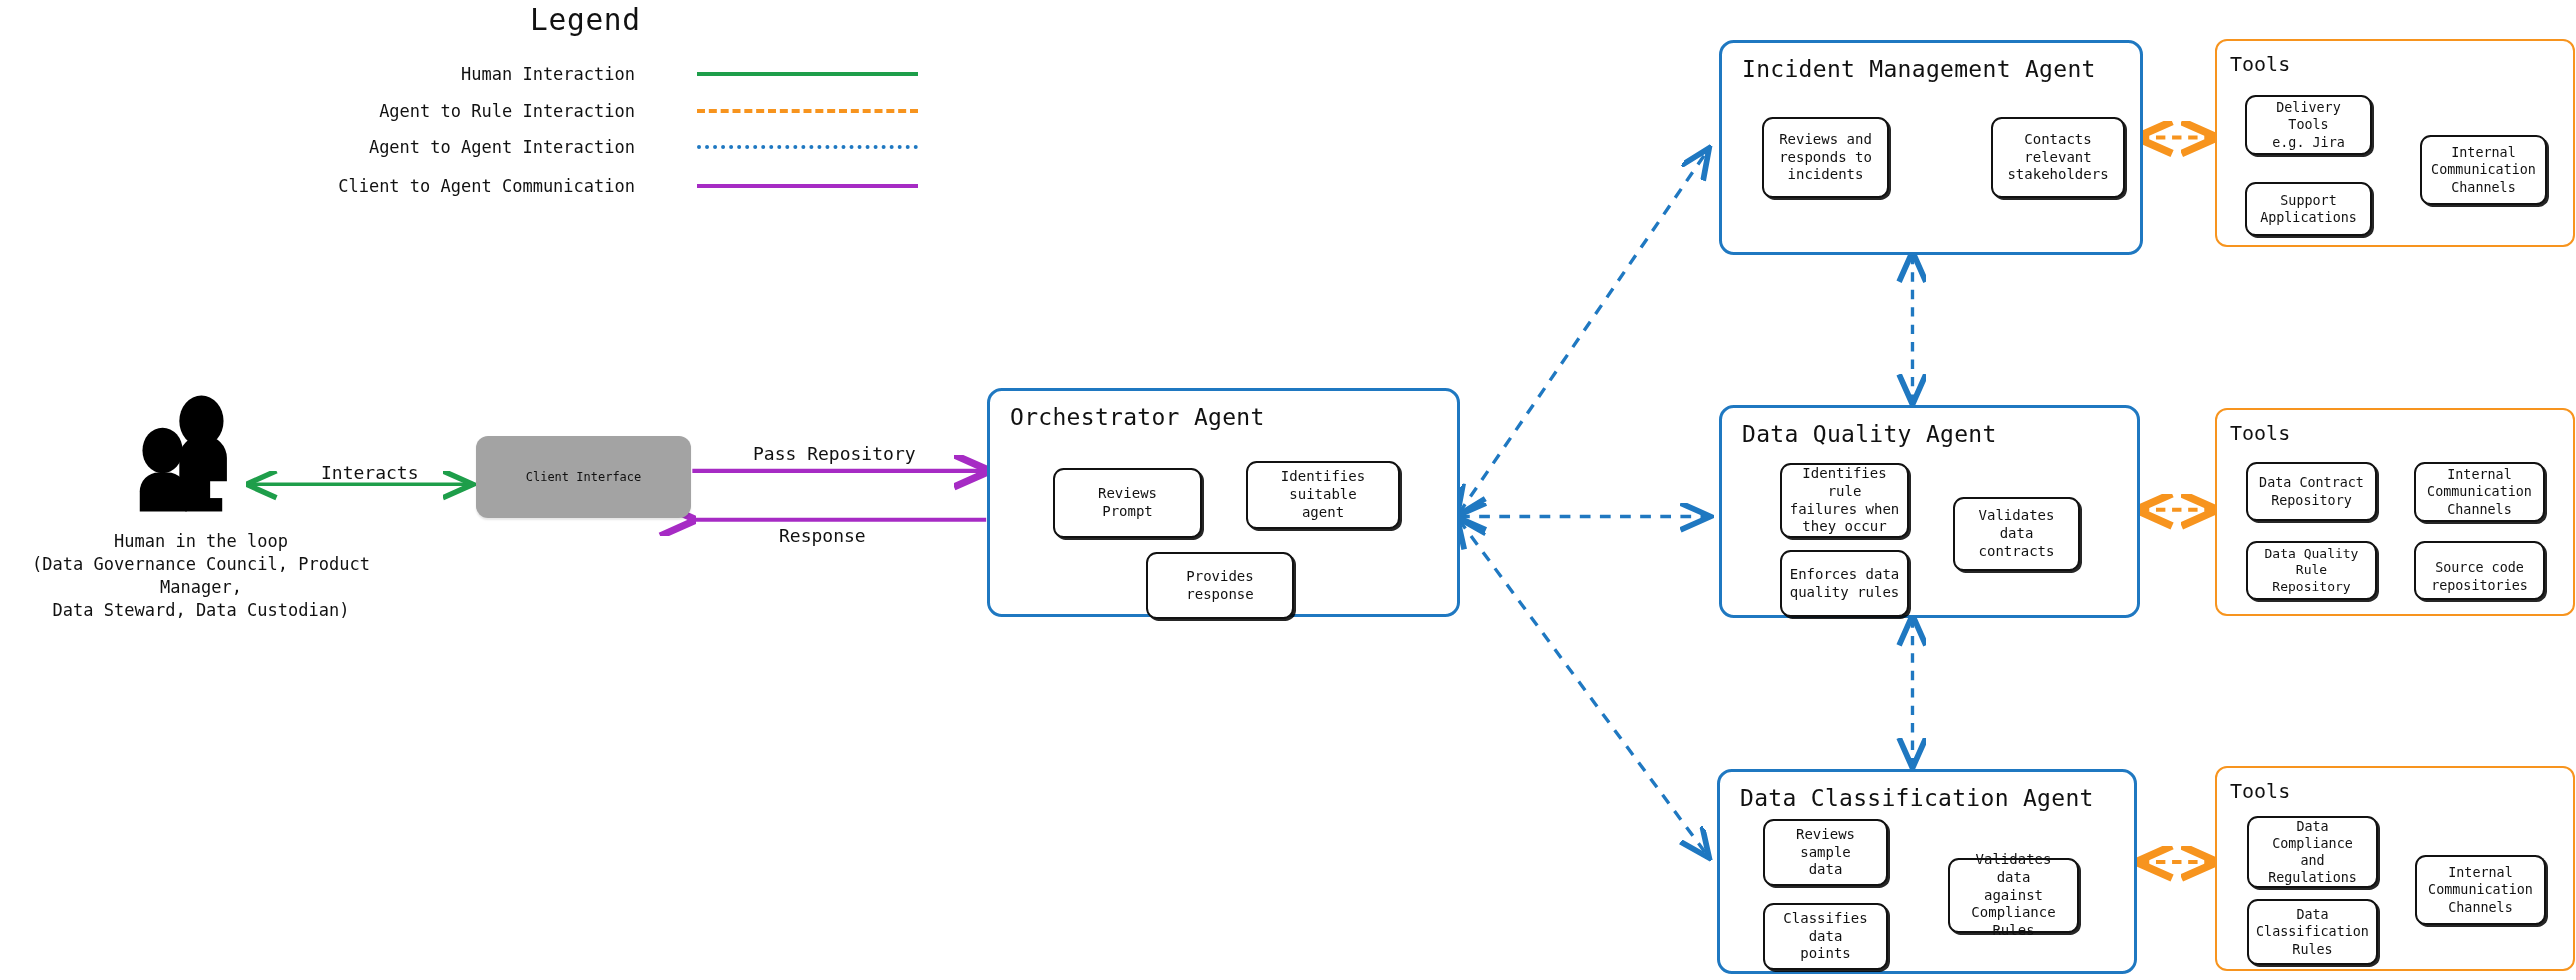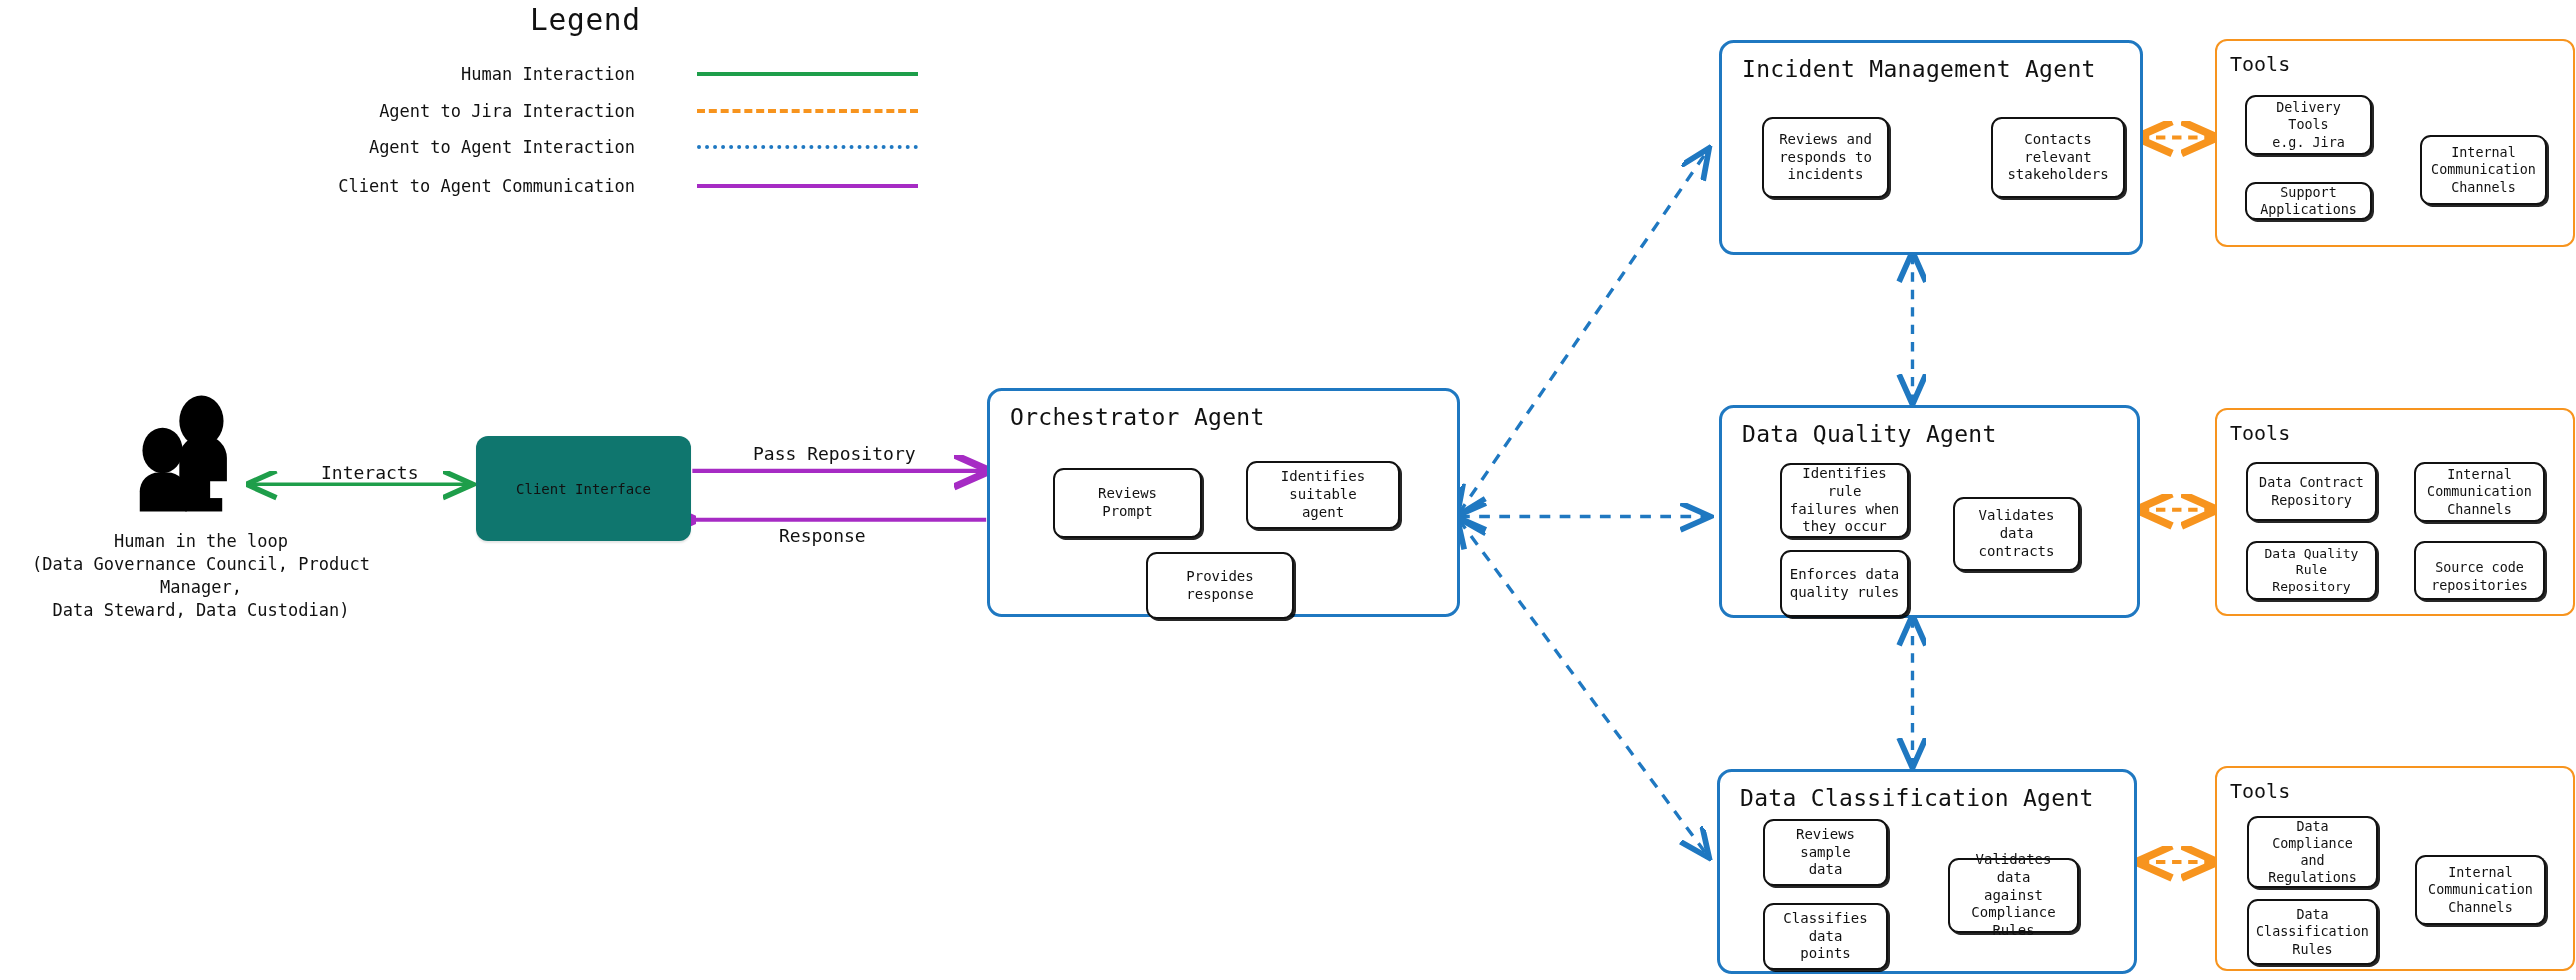--- a/index.html
+++ b/index.html
@@ -36,24 +36,24 @@
   .person-group { position: absolute; left: 121px; top: 394px; width: 124px; height: 121px; }
   .person-group svg { width: 100%; height: 100%; display: block; }
   .human-caption {
     position: absolute; left: 0px; top: 530px; width: 402px;
     text-align: center; font-size: 17px; line-height: 1.35; color: #111;
   }
   .human-caption .ttl { display: block; }
 
   
   .client-box {
-    position: absolute; left: 476px; top: 436px; width: 215px; height: 105px;
-    background: #0f766e; border-radius: 12px;
+    position: absolute; left: 476px; top: 436px; width: 215px; height: 82px;
+    background: #a3a3a3; border-radius: 12px;
     display: flex; align-items: center; justify-content: center;
-    font-size: 14px; color: #111;
+    font-size: 12px; color: #111;
     box-shadow: 0 1.3px 2px rgba(0,0,0,0.10);
   }
 
   
   .edge-label {
     position: absolute; font-size: 18px; color: #111; white-space: nowrap;
   }
 
   
   .agent-box {
@@ -141,21 +141,21 @@
   </svg>
 
   <div class="legend-title">Legend</div>
 
   <div class="legend-row" style="left:429px; top:64px; width:496px;">
     <span class="legend-label" style="right:290px;">Human Interaction</span>
     <span class="legend-swatch sw-solid" style="left:268px; border-top-color:#1E9E4A;"></span>
   </div>
 
   <div class="legend-row" style="left:429px; top:101px; width:496px;">
-    <span class="legend-label" style="right:290px;">Agent to Jira Interaction</span>
+    <span class="legend-label" style="right:290px;">Agent to Rule Interaction</span>
     <span class="legend-swatch sw-dash" style="left:268px; border-top-color:#F7941E;"></span>
   </div>
 
   <div class="legend-row" style="left:429px; top:137px; width:496px;">
     <span class="legend-label" style="right:290px;">Agent to Agent Interaction</span>
     <span class="legend-swatch sw-dot" style="left:268px; border-top-color:#1F78C1;"></span>
   </div>
 
   <div class="legend-row" style="left:429px; top:176px; width:496px;">
     <span class="legend-label" style="right:290px;">Client to Agent Communication</span>
@@ -213,21 +213,21 @@
 stakeholders</span>
     </div>
   </div>
 
   <div class="tools-box" style="left:2215px; top:39px; width:360px; height:208px;">
     <div class="tools-title">Tools</div>
     <div class="card small" style="left:28px; top:54px; width:127px; height:60px;">
       <span style="white-space:pre-line;">Delivery Tools
 e.g. Jira</span>
     </div>
-    <div class="card small" style="left:28px; top:141px; width:127px; height:38px;">
+    <div class="card small" style="left:28px; top:141px; width:127px; height:54px;">
       <span style="white-space:pre-line;">Support
 Applications</span>
     </div>
     <div class="card small" style="left:203px; top:94px; width:127px; height:70px;">
       <span style="white-space:pre-line;">Internal
 Communication
 Channels</span>
     </div>
   </div>
 

